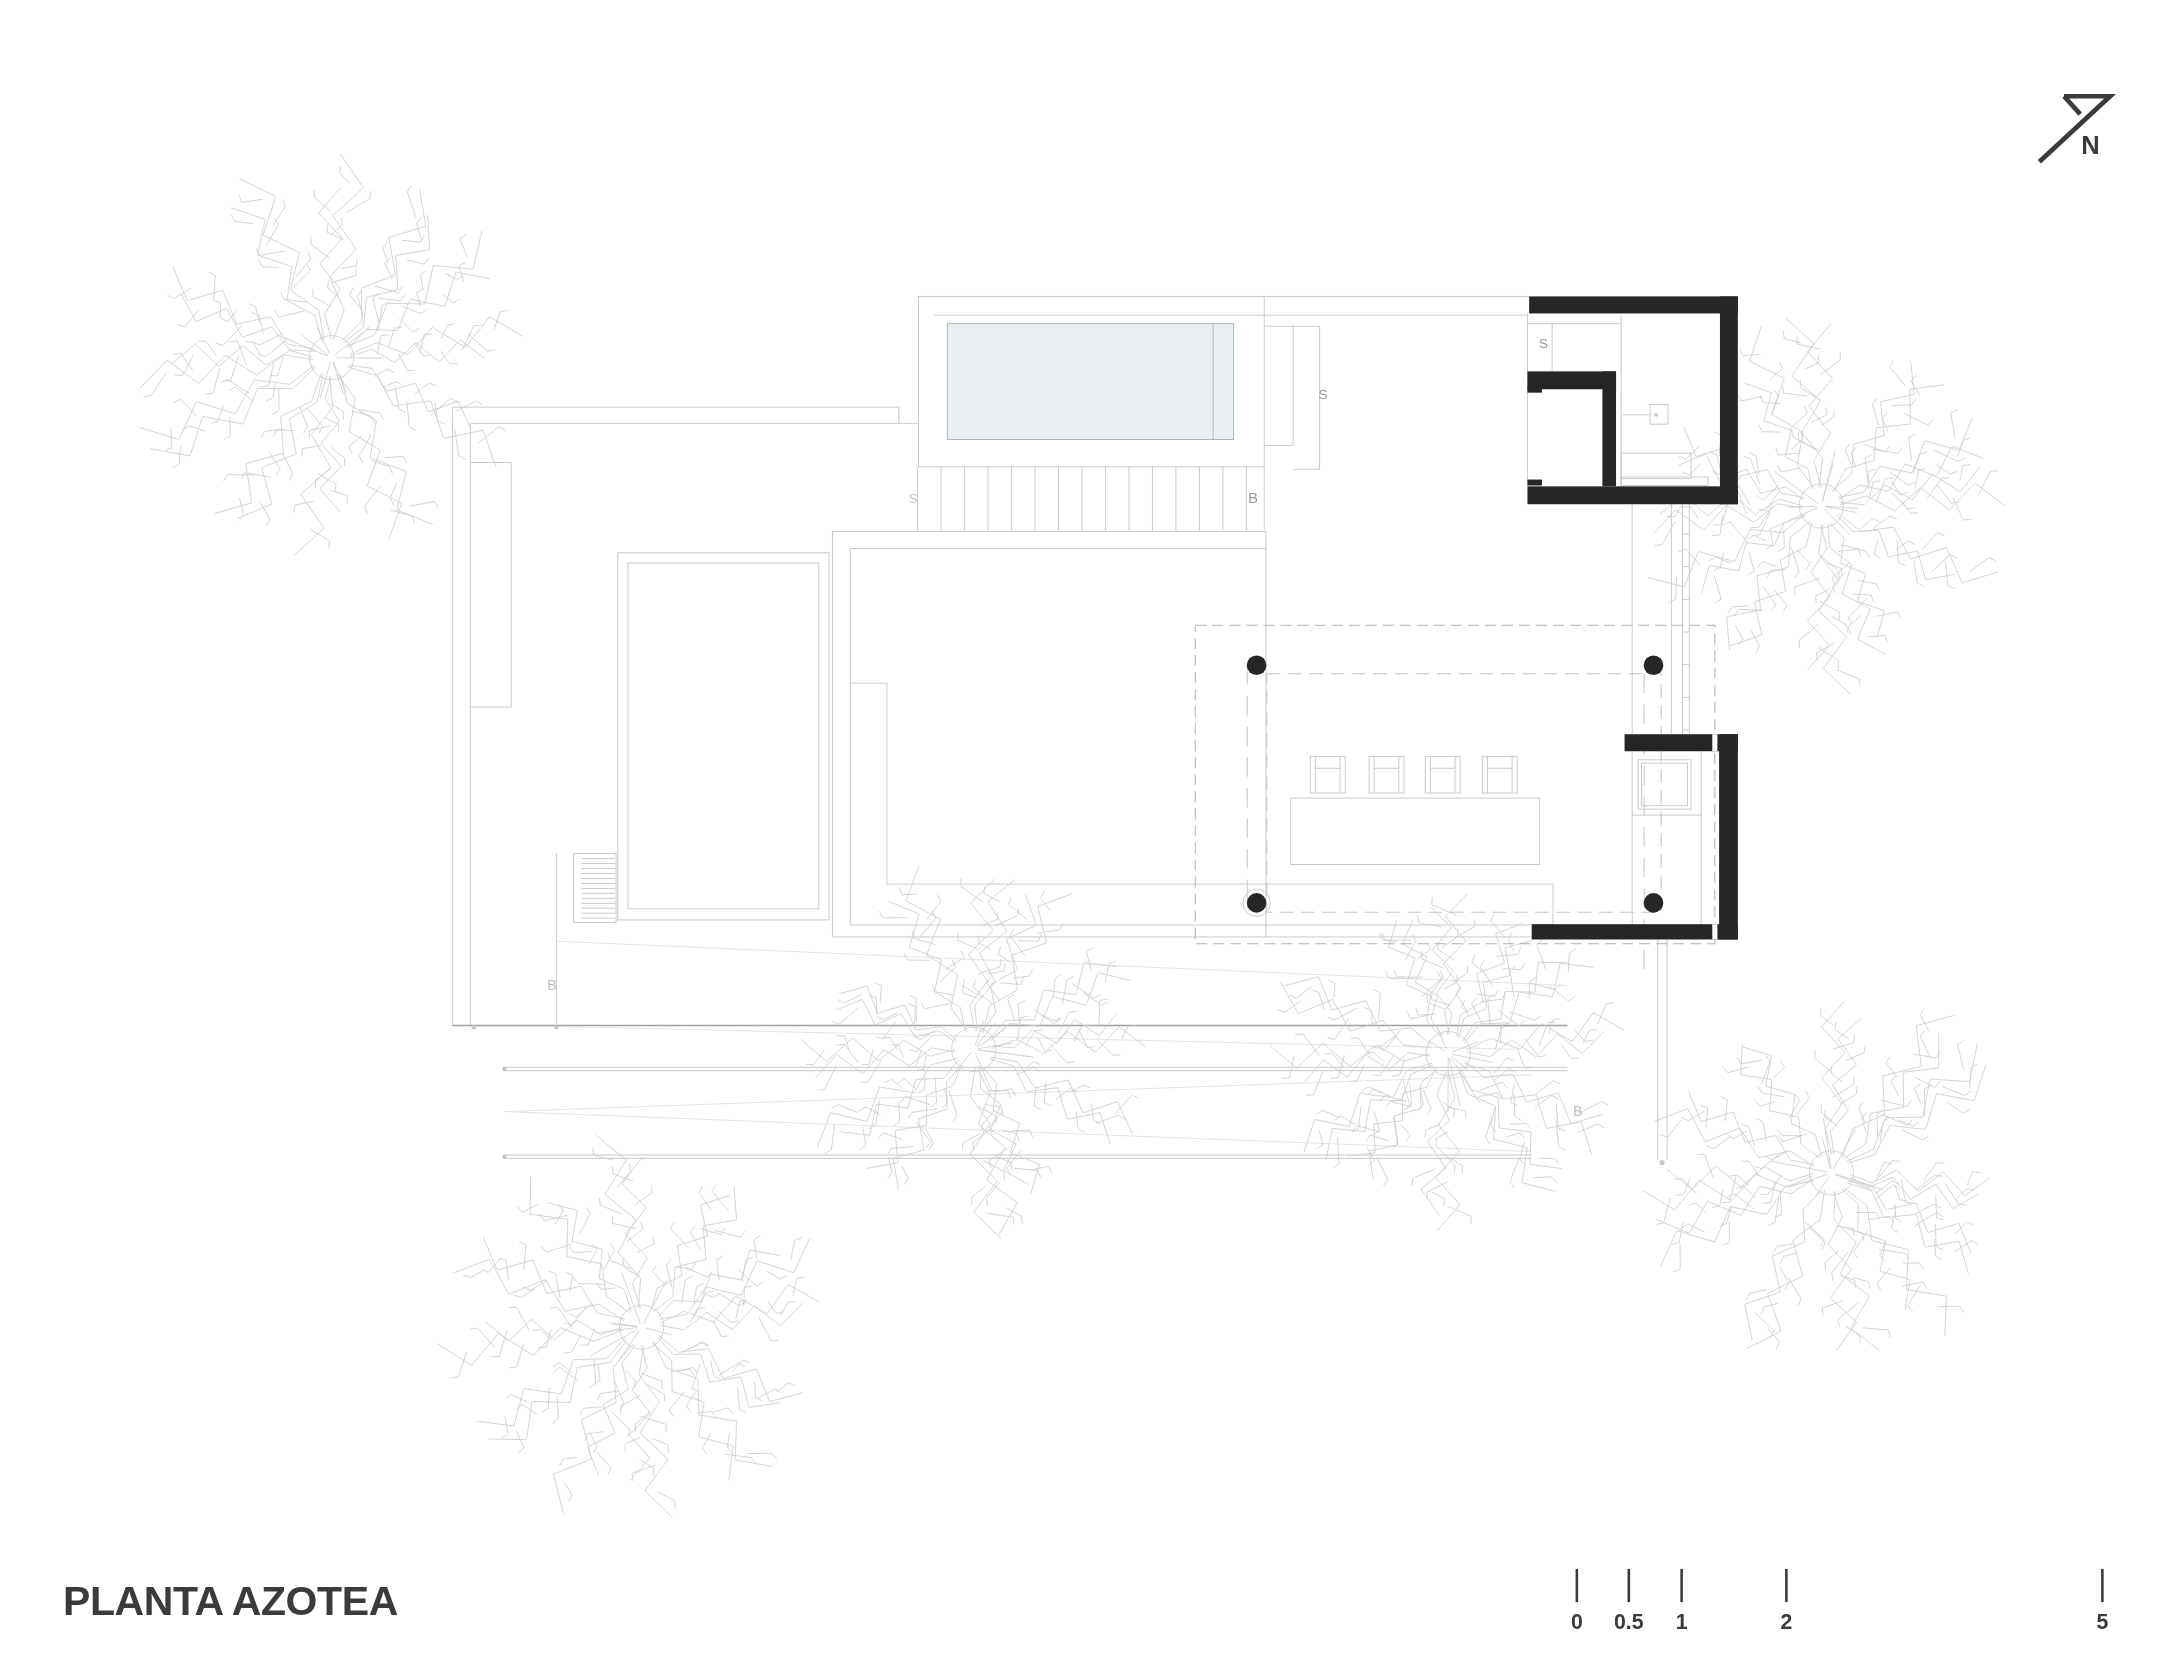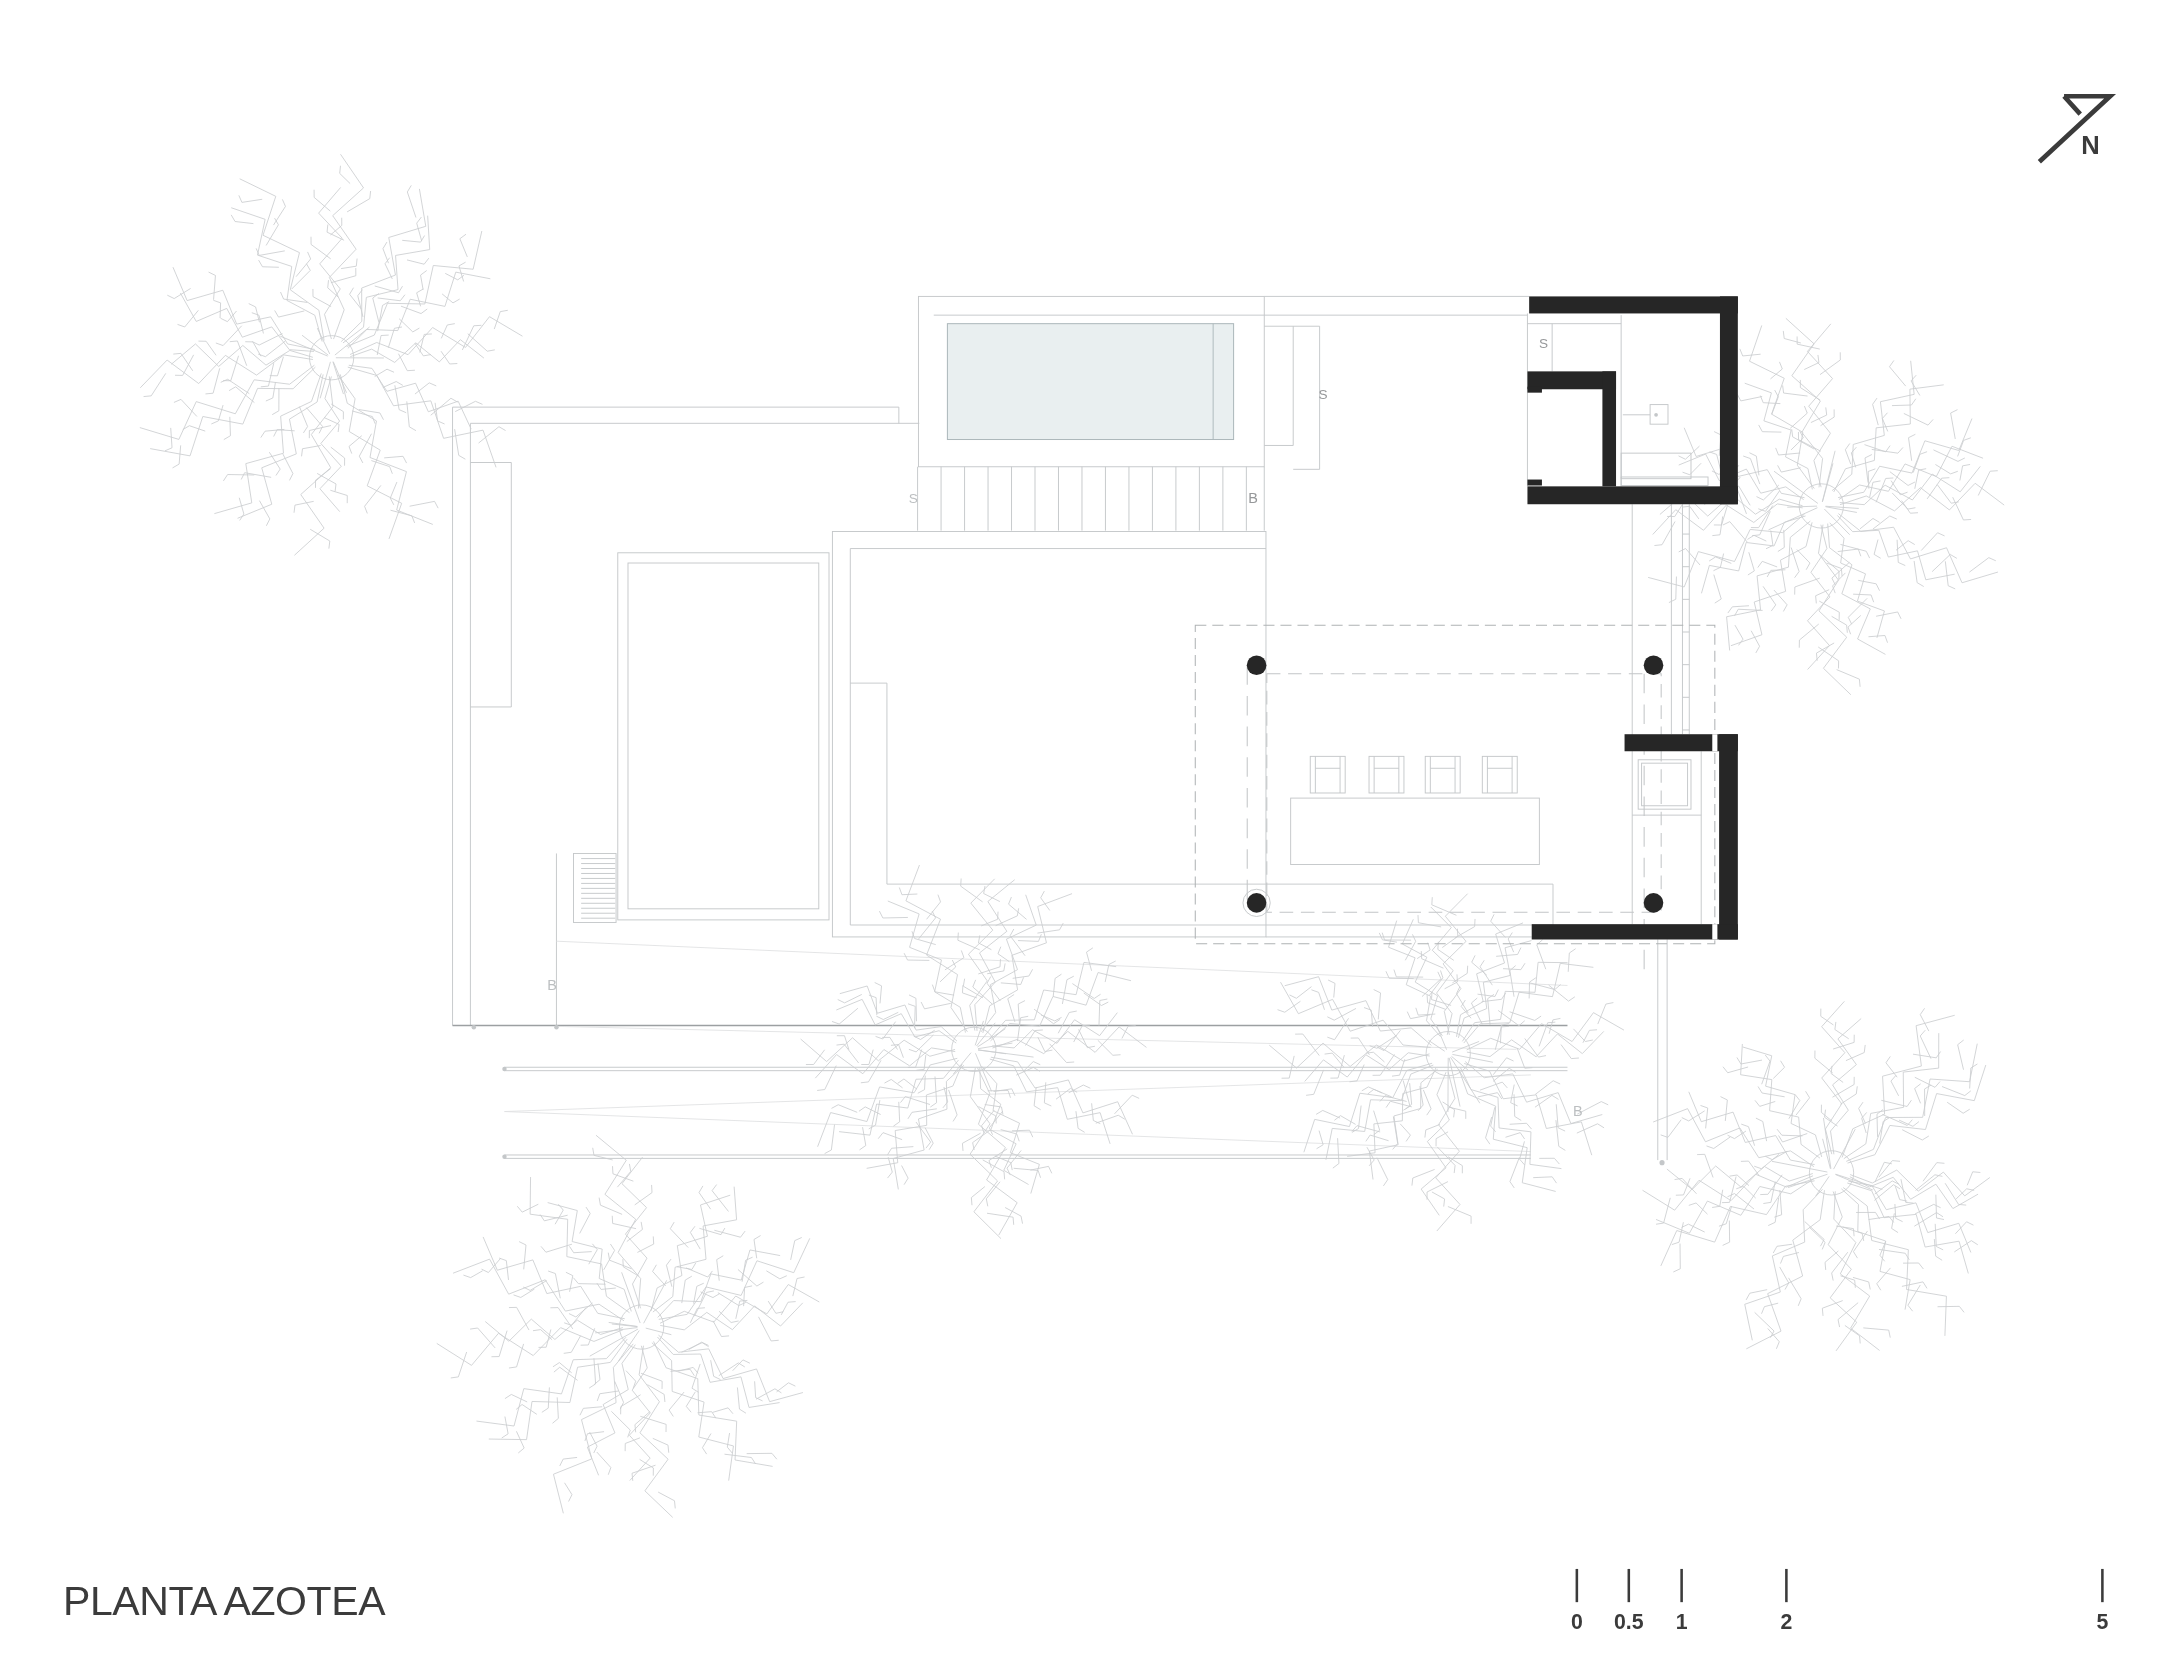--- a/index.html
+++ b/index.html
@@ -12,21 +12,21 @@
   .faint{stroke:var(--faint);stroke-width:1;fill:none;}
   .pool{fill:var(--poolfill);stroke:var(--poolstroke);stroke-width:1.2;}
   .dsh{stroke:var(--dash);stroke-width:1.2;fill:none;stroke-dasharray:13 7;}
   .dsh2{stroke:var(--dash2);stroke-width:1.2;fill:none;stroke-dasharray:16 9;}
   .dshL{stroke:var(--dash2);stroke-width:1.2;fill:none;stroke-dasharray:23 13;}
   .blk{fill:var(--wall);stroke:none;}
   .wgap{fill:#ffffff;stroke:none;}
   .dot{fill:var(--line);stroke:none;}
   .tree{stroke:var(--tree);stroke-width:1;fill:none;}
   .ink{stroke:var(--ink);fill:none;}
-  .title{position:absolute;left:63px;top:1578px;font-size:41px;font-weight:400;
+  .title{position:absolute;left:63px;top:1578px;font-size:41px;font-weight:700;
          letter-spacing:-0.4px;color:var(--ink);white-space:nowrap;}
   text{font-family:"Liberation Sans",sans-serif;}
 </style>
 </head>
 <body>
 
 <div class="canvas">
 <svg viewBox="0 0 2560 1963" width="2181" height="1672">
 
   <g id="g-site">

